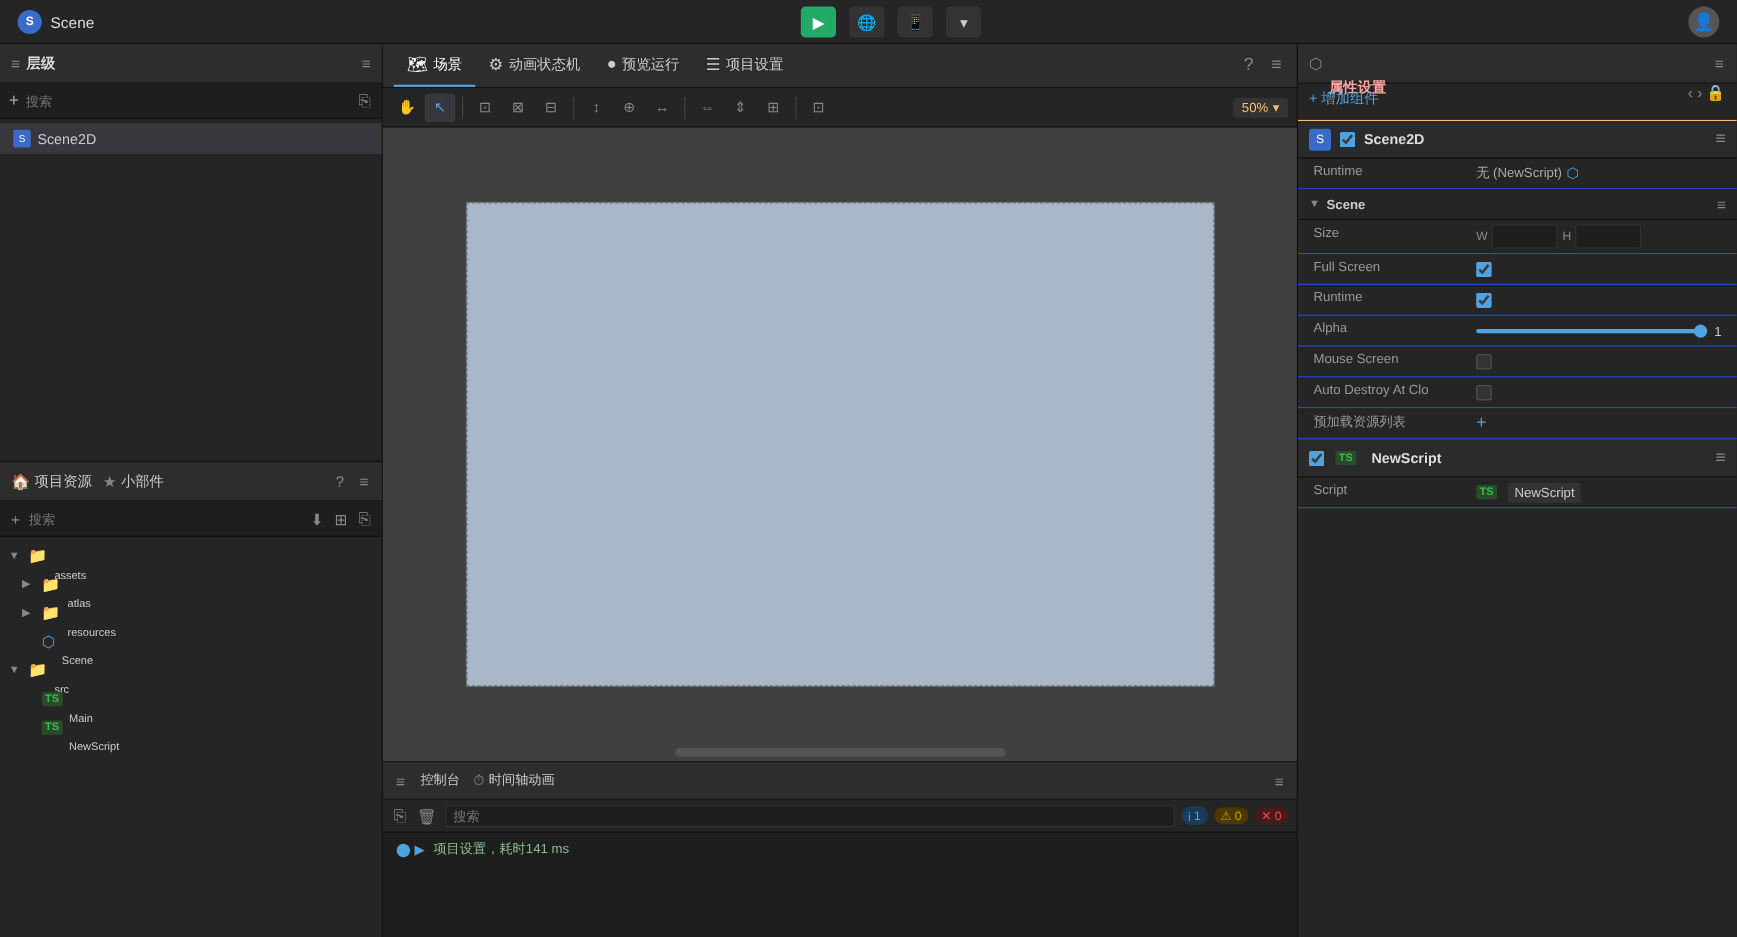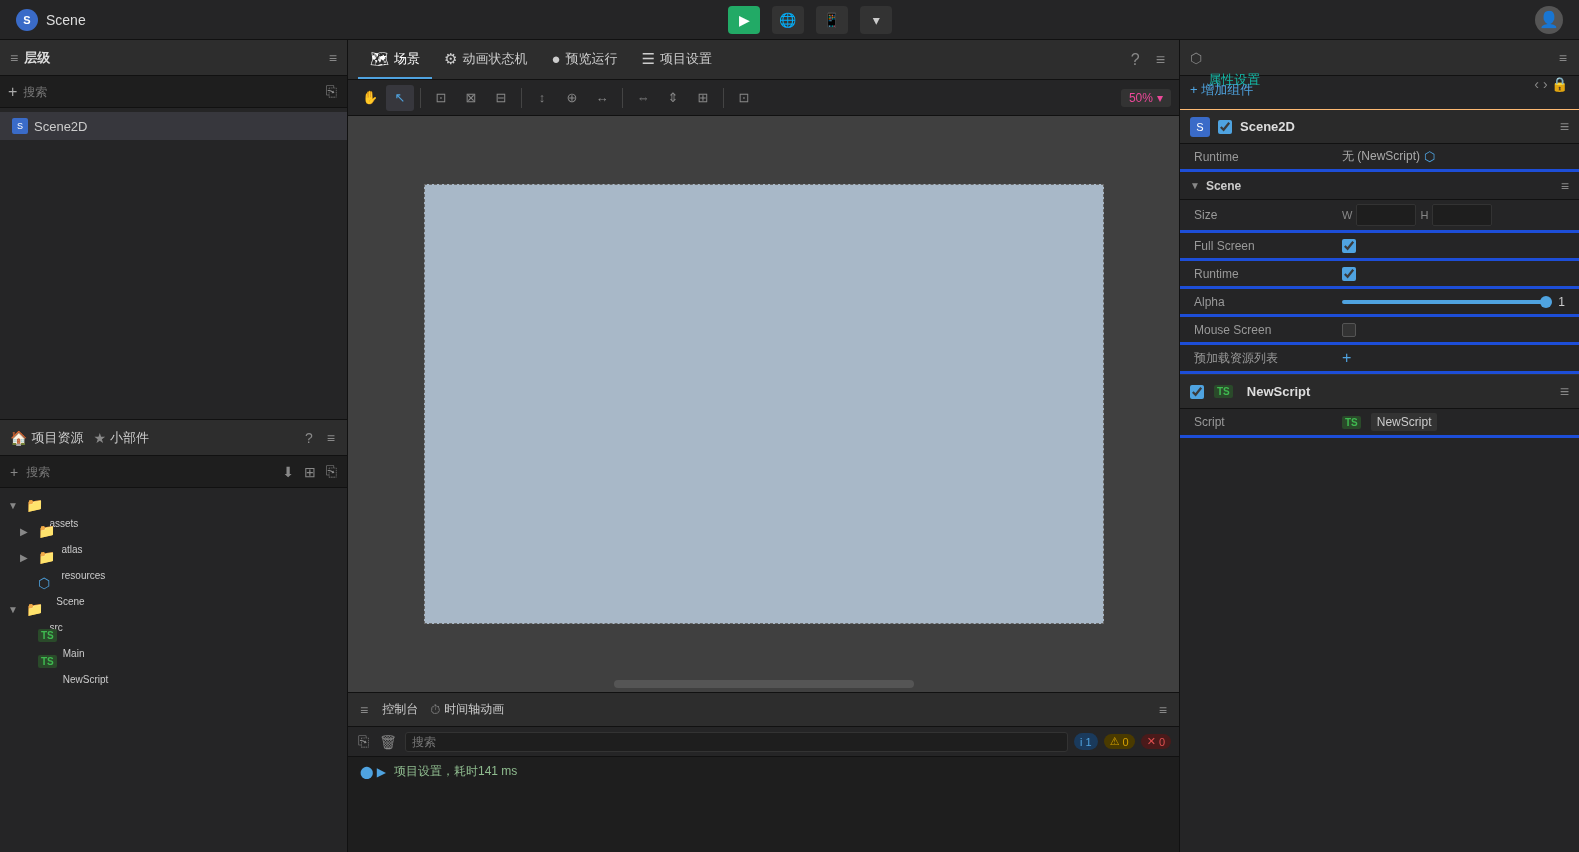--- a/index.html
+++ b/index.html
@@ -303,21 +303,21 @@
     }
     .vp-zoom {
       display: flex;
       align-items: center;
       gap: 4px;
       margin-left: auto;
       background: #333;
       border-radius: 3px;
       padding: 2px 8px;
       cursor: pointer;
-      color: #ec4899;
+      color: #fdba74;
       font-size: 12px;
     }
 
     
     .viewport {
       flex: 1;
       background: #404040;
       position: relative;
       overflow: hidden;
     }
@@ -422,23 +422,23 @@
     .props-header {
       height: 36px;
       background: #2d2d2d;
       display: flex;
       align-items: center;
       padding: 0 10px;
       gap: 6px;
       border-bottom: 1px solid #111;
     }
     .props-title {
-      color: #14b8a6;
+      color: #fca5a5;
       font-size: 13px;
-      font-weight: normal;
+      font-weight: bold;
       flex: 1;
       margin-top: 45px;
     }
     .add-component-btn {
       height: 28px;
       background: transparent;
       border: none;
       color: #4fa3e0;
       cursor: pointer;
       display: flex; align-items: center; gap: 4px;
@@ -479,25 +479,24 @@
       font-size: 11px; color: white;
     }
     .component-menu {
       margin-left: auto;
       color: #888;
       cursor: pointer;
       font-size: 16px;
     }
     .prop-row {
       display: flex;
-      align-items: center;
       padding: 4px 14px;
       gap: 8px;
       min-height: 28px;
-      border-bottom: 3px solid #1d4ed8;
+      border-bottom: 1px solid #1d4ed8;
     }
     .prop-label {
       width: 140px;
       color: #999;
       font-size: 12px;
       flex-shrink: 0;
     }
     .prop-value {
       flex: 1;
       display: flex;
@@ -876,20 +875,26 @@
       </div>
     </div>
 
     <div class="prop-row">
       <span class="prop-label">Mouse Screen</span>
       <div class="prop-value">
         <span class="checkbox-unchecked"></span>
       </div>
     </div>
 
+    <div class="prop-row">
+      <span class="prop-label">Auto Destroy At Clo</span>
+      <div class="prop-value">
+        <span class="checkbox-unchecked"></span>
+      </div>
+    </div>
 
     <div class="prop-row">
       <span class="prop-label">预加载资源列表</span>
       <div class="prop-value">
         <button class="prop-add-btn">+</button>
       </div>
     </div>
 
     <div class="section-divider"></div>
 

